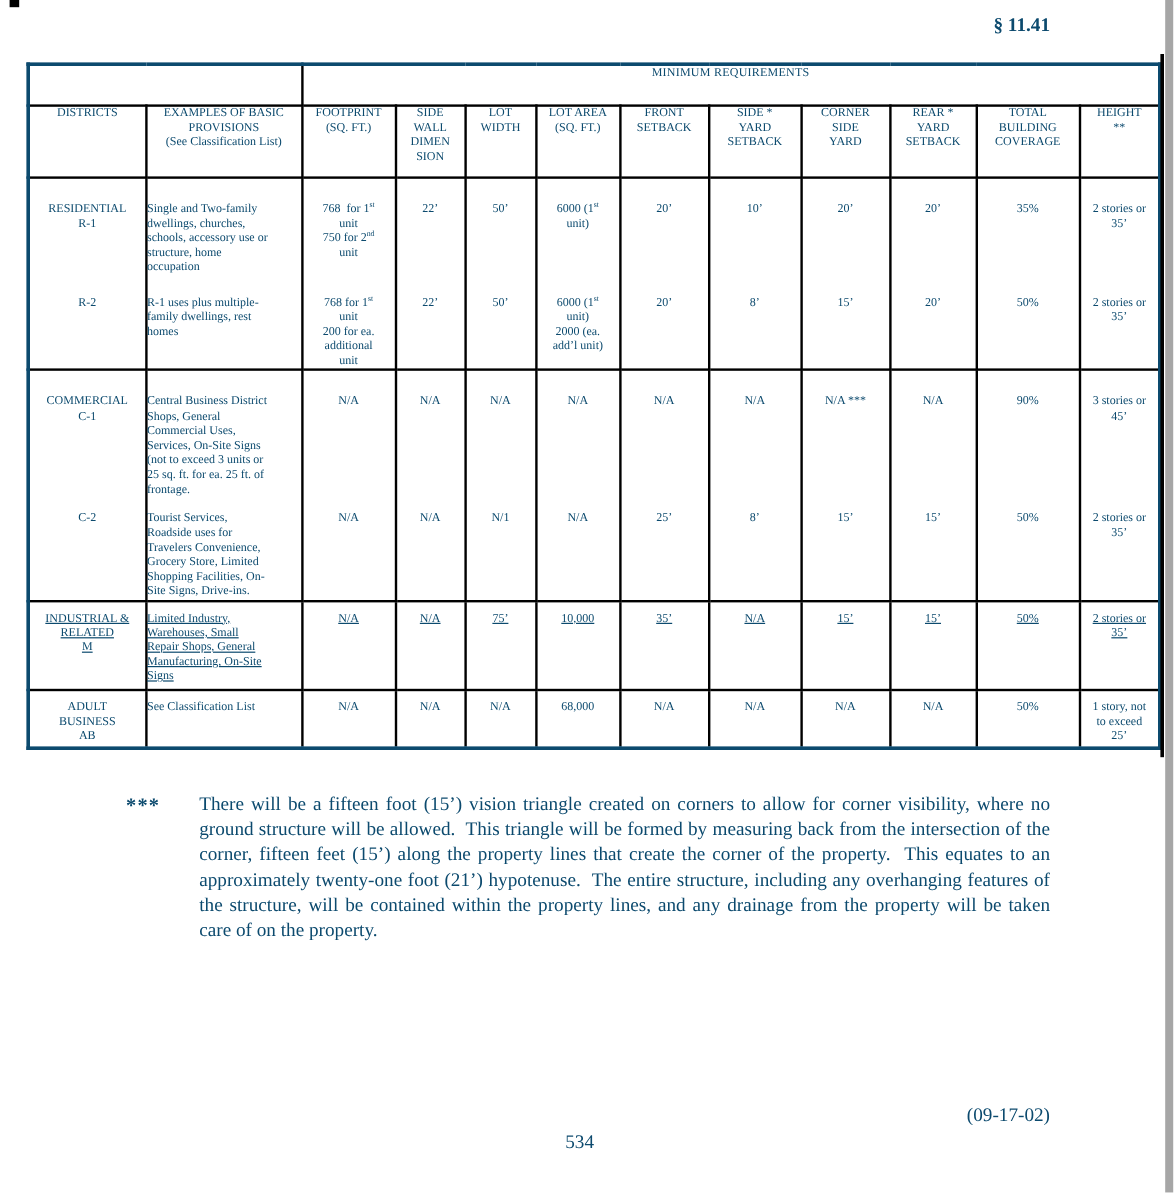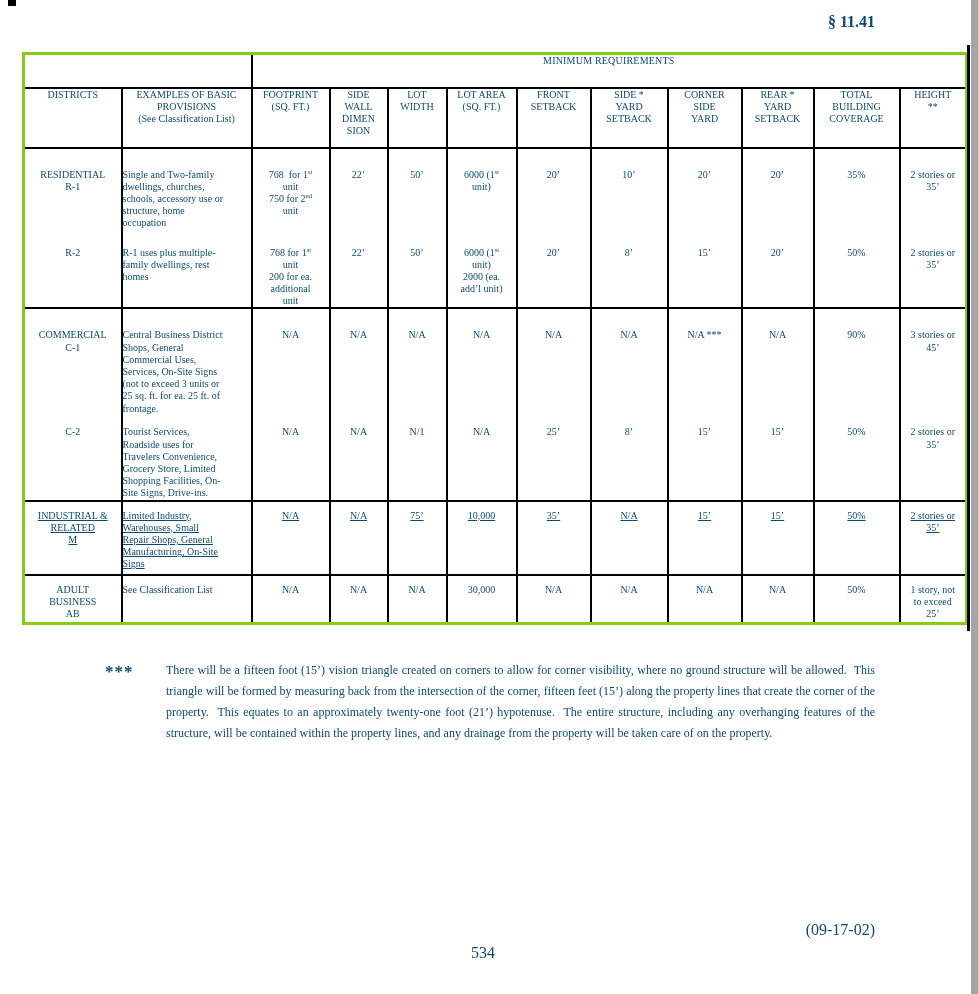--- a/index.html
+++ b/index.html
@@ -14,21 +14,21 @@
   }
   .section-ref {
     position: absolute; top: 13px; right: 103px;
     font-size: 16px; font-weight: bold;
   }
   
   table.zoning {
     position: absolute; left: 22px; top: 52px;
     width: 943px;
     border-collapse: collapse; table-layout: fixed;
-    border: 3px solid #84cc16;
+    border: 3px solid #0c4a6e;
   }
   table.zoning td {
     border: 2px solid #000;
     padding: 0;
     vertical-align: top;
     font-size: 10px;
     line-height: 1.22;
     text-align: center;
   }
   .tr-spanner td { height: 34px; vertical-align: middle; font-size: 9px; letter-spacing: 0.2px; }
@@ -47,21 +47,21 @@
   .cv { padding-top: 8px; }
   sup.ord { font-size: 6.5px; line-height: 0; vertical-align: super; }
   
   .footnote { position: absolute; top: 660px; left: 105px; width: 770px; }
   .fn-marker {
     position: absolute; left: 0; top: 2px;
     font-size: 17px; font-weight: bold; letter-spacing: 1px;
   }
   .fn-text {
     margin-left: 61px; width: 709px;
-    font-size: 12px; line-height: 21px;
+    font-size: 16px; line-height: 21px;
     text-align: justify; white-space: pre-wrap;
   }
   
   .rev-date { position: absolute; top: 921px; right: 103px; font-size: 16px; }
   .page-num { position: absolute; top: 944px; left: 0; width: 966px; text-align: center; font-size: 16px; }
   
   .edge-grey { position: absolute; right: 0; top: 0; width: 7px; height: 994px; background: #a6a6a6; }
   .edge-line { position: absolute; left: 967px; top: 45px; width: 3px; height: 586px; background: #000; }
   .corner-mark { position: absolute; left: 8px; top: 0; width: 8px; height: 6px; background: #000; }
 </style>
@@ -378,21 +378,21 @@
       <td>
             <div class="cv">N/A</div>
           </td>
       <td>
             <div class="cv">N/A</div>
           </td>
       <td>
             <div class="cv">N/A</div>
           </td>
       <td>
-            <div class="cv">30,000</div>
+            <div class="cv">68,000</div>
           </td>
       <td>
             <div class="cv">N/A</div>
           </td>
       <td>
             <div class="cv">N/A</div>
           </td>
       <td>
             <div class="cv">N/A</div>
           </td>

